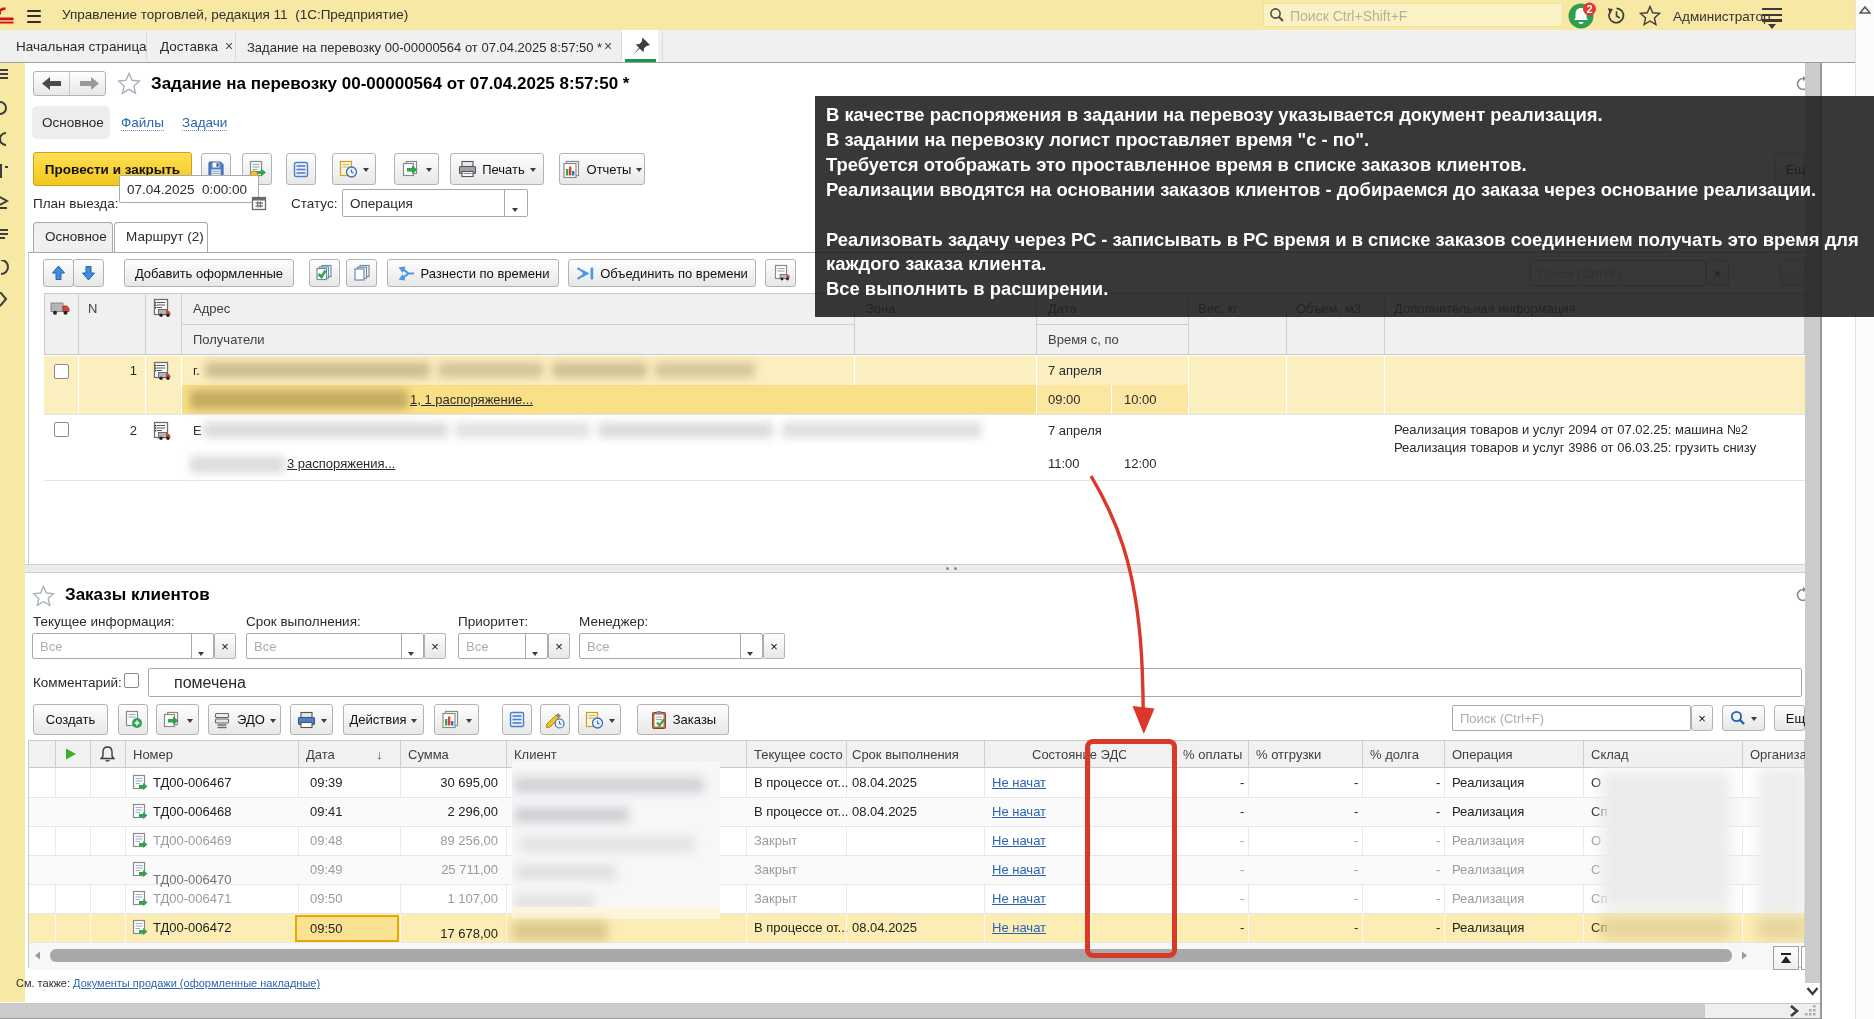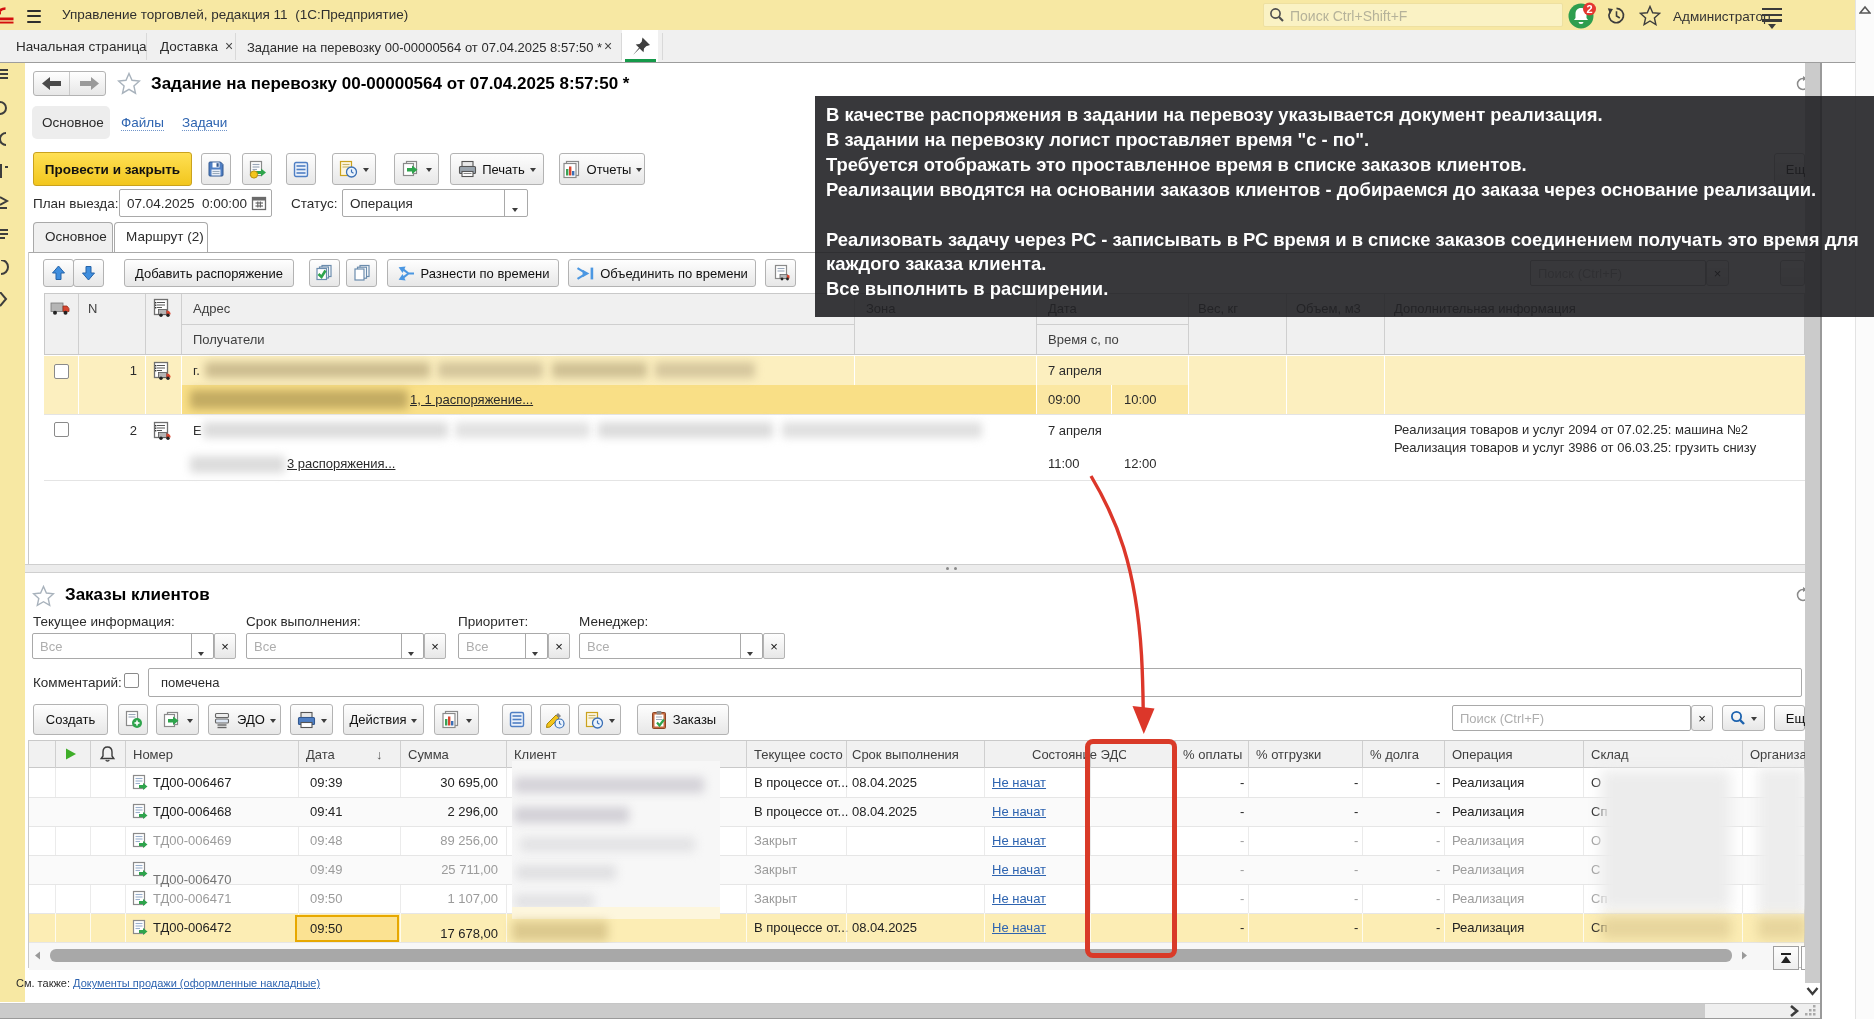--- a/index.html
+++ b/index.html
@@ -201,21 +201,21 @@
       <rect x="10" y="11" width="2.4" height="4.5" fill="#3a6fb5"></rect>
     </svg>
     <span>Отчеты</span>
     <span class="caret"></span>
   </div>
 <div class="btn" style="left:1774px;top:153px;width:31px;height:32px">
     <span style="margin-left:12px">Ещ</span>
   </div>
 
 <div class="abs" style="left:33px;top:196px;font-size:13.5px">План выезда:</div>
-<div class="inp" style="left:119px;top:189px;width:153px;height:28px">
+<div class="inp" style="left:119px;top:175px;width:140px;height:28px">
     <span style="margin-left:7px;font-size:13.5px">07.04.2025&nbsp;&nbsp;0:00:00</span>
   </div>
 <svg class="abs" style="left:251px;top:195px" width="16" height="16" viewBox="0 0 16 16">
     <rect x="1.5" y="2.5" width="13" height="12" fill="#fff" stroke="#6a6a6a" stroke-width="1.3"></rect>
     <rect x="1.5" y="2.5" width="13" height="3" fill="#6a6a6a"></rect>
     <line x1="4.5" y1="8" x2="12" y2="8" stroke="#6a6a6a" stroke-width="1.2"></line>
     <line x1="4.5" y1="11" x2="12" y2="11" stroke="#6a6a6a" stroke-width="1.2"></line>
     <line x1="6.8" y1="6.5" x2="6.8" y2="12.5" stroke="#6a6a6a" stroke-width="1.2"></line>
     <line x1="9.4" y1="6.5" x2="9.4" y2="12.5" stroke="#6a6a6a" stroke-width="1.2"></line>
   </svg>
@@ -236,21 +236,21 @@
 <div class="btn" style="left:43px;top:259px;width:31px;height:28px">
     <svg width="15" height="16" viewBox="0 0 15 16">
       <path d="M7.5 1 L13.5 8 L10 8 L10 14.5 L5 14.5 L5 8 L1.5 8 Z" fill="#3f8ede" stroke="#2563a8" stroke-width="1"></path>
     </svg>
   </div>
 <div class="btn" style="left:73px;top:259px;width:31px;height:28px">
     <svg width="15" height="16" viewBox="0 0 15 16">
       <path d="M7.5 15 L13.5 8 L10 8 L10 1.5 L5 1.5 L5 8 L1.5 8 Z" fill="#3f8ede" stroke="#2563a8" stroke-width="1"></path>
     </svg>
   </div>
-<div class="btn" style="left:124px;top:259px;width:170px;height:28px">Добавить распоряжение</div>
+<div class="btn" style="left:124px;top:259px;width:170px;height:28px">Добавить оформленные</div>
 <div class="btn" style="left:309px;top:259px;width:31px;height:28px">
     <svg width="19" height="18" viewBox="0 0 19 18">
       <rect x="7" y="1.5" width="9" height="11" fill="#fff" stroke="#6b8cad" stroke-width="1.2"></rect>
       <rect x="4.5" y="3" width="9" height="11" fill="#fff" stroke="#6b8cad" stroke-width="1.2"></rect>
       <rect x="2" y="4.5" width="9.5" height="11" fill="#fff" stroke="#6b8cad" stroke-width="1.2"></rect>
       <path d="M3.5 10 L6.5 13 L10.5 6.5" fill="none" stroke="#2ea44c" stroke-width="2.6"></path>
     </svg>
   </div>
 <div class="btn" style="left:346px;top:259px;width:31px;height:28px">
     <svg width="18" height="18" viewBox="0 0 18 18">
@@ -435,21 +435,21 @@
 <div class="btn" style="left:548px;top:633px;width:22px;height:26px;border-radius:2px">×</div>
 <div class="inp" style="left:579px;top:633px;width:184px;height:26px">
     <span class="ph" style="margin-left:7px">Все</span>
   </div>
 <div class="vline" style="left:740px;top:634px;height:24px;background:#a9a9a9"></div>
 <div class="abs" style="left:747px;top:644px"><span class="caret"></span></div>
 <div class="btn" style="left:763px;top:633px;width:22px;height:26px;border-radius:2px">×</div>
 <div class="abs" style="left:33px;top:675px;font-size:13.5px">Комментарий:</div>
 <div class="abs" style="left:124px;top:673px;width:15px;height:15px;background:#fff;border:1px solid #8a8a8a;border-radius:2px"></div>
 <div class="inp" style="left:148px;top:668px;width:1654px;height:29px">
-    <span style="margin-left:12px;font-size:13px">помечена</span>
+    <span style="margin-left:25px;font-size:16px">помечена</span>
   </div>
 
 <div class="btn" style="left:33px;top:704px;width:75px;height:31px">Создать</div>
 <div class="btn" style="left:118px;top:704px;width:30px;height:31px">
     <svg width="19" height="19" viewBox="0 0 19 19">
       <rect x="2.5" y="1.5" width="11" height="14" fill="#fff" stroke="#8a8a8a" stroke-width="1.2"></rect>
       <line x1="4.5" y1="4.5" x2="11.5" y2="4.5" stroke="#9aa7b8" stroke-width="1.1"></line>
       <line x1="4.5" y1="7" x2="11.5" y2="7" stroke="#9aa7b8" stroke-width="1.1"></line>
       <circle cx="13" cy="13" r="5" fill="#2ea44c"></circle>
       <line x1="13" y1="10.5" x2="13" y2="15.5" stroke="#fff" stroke-width="1.6"></line>

